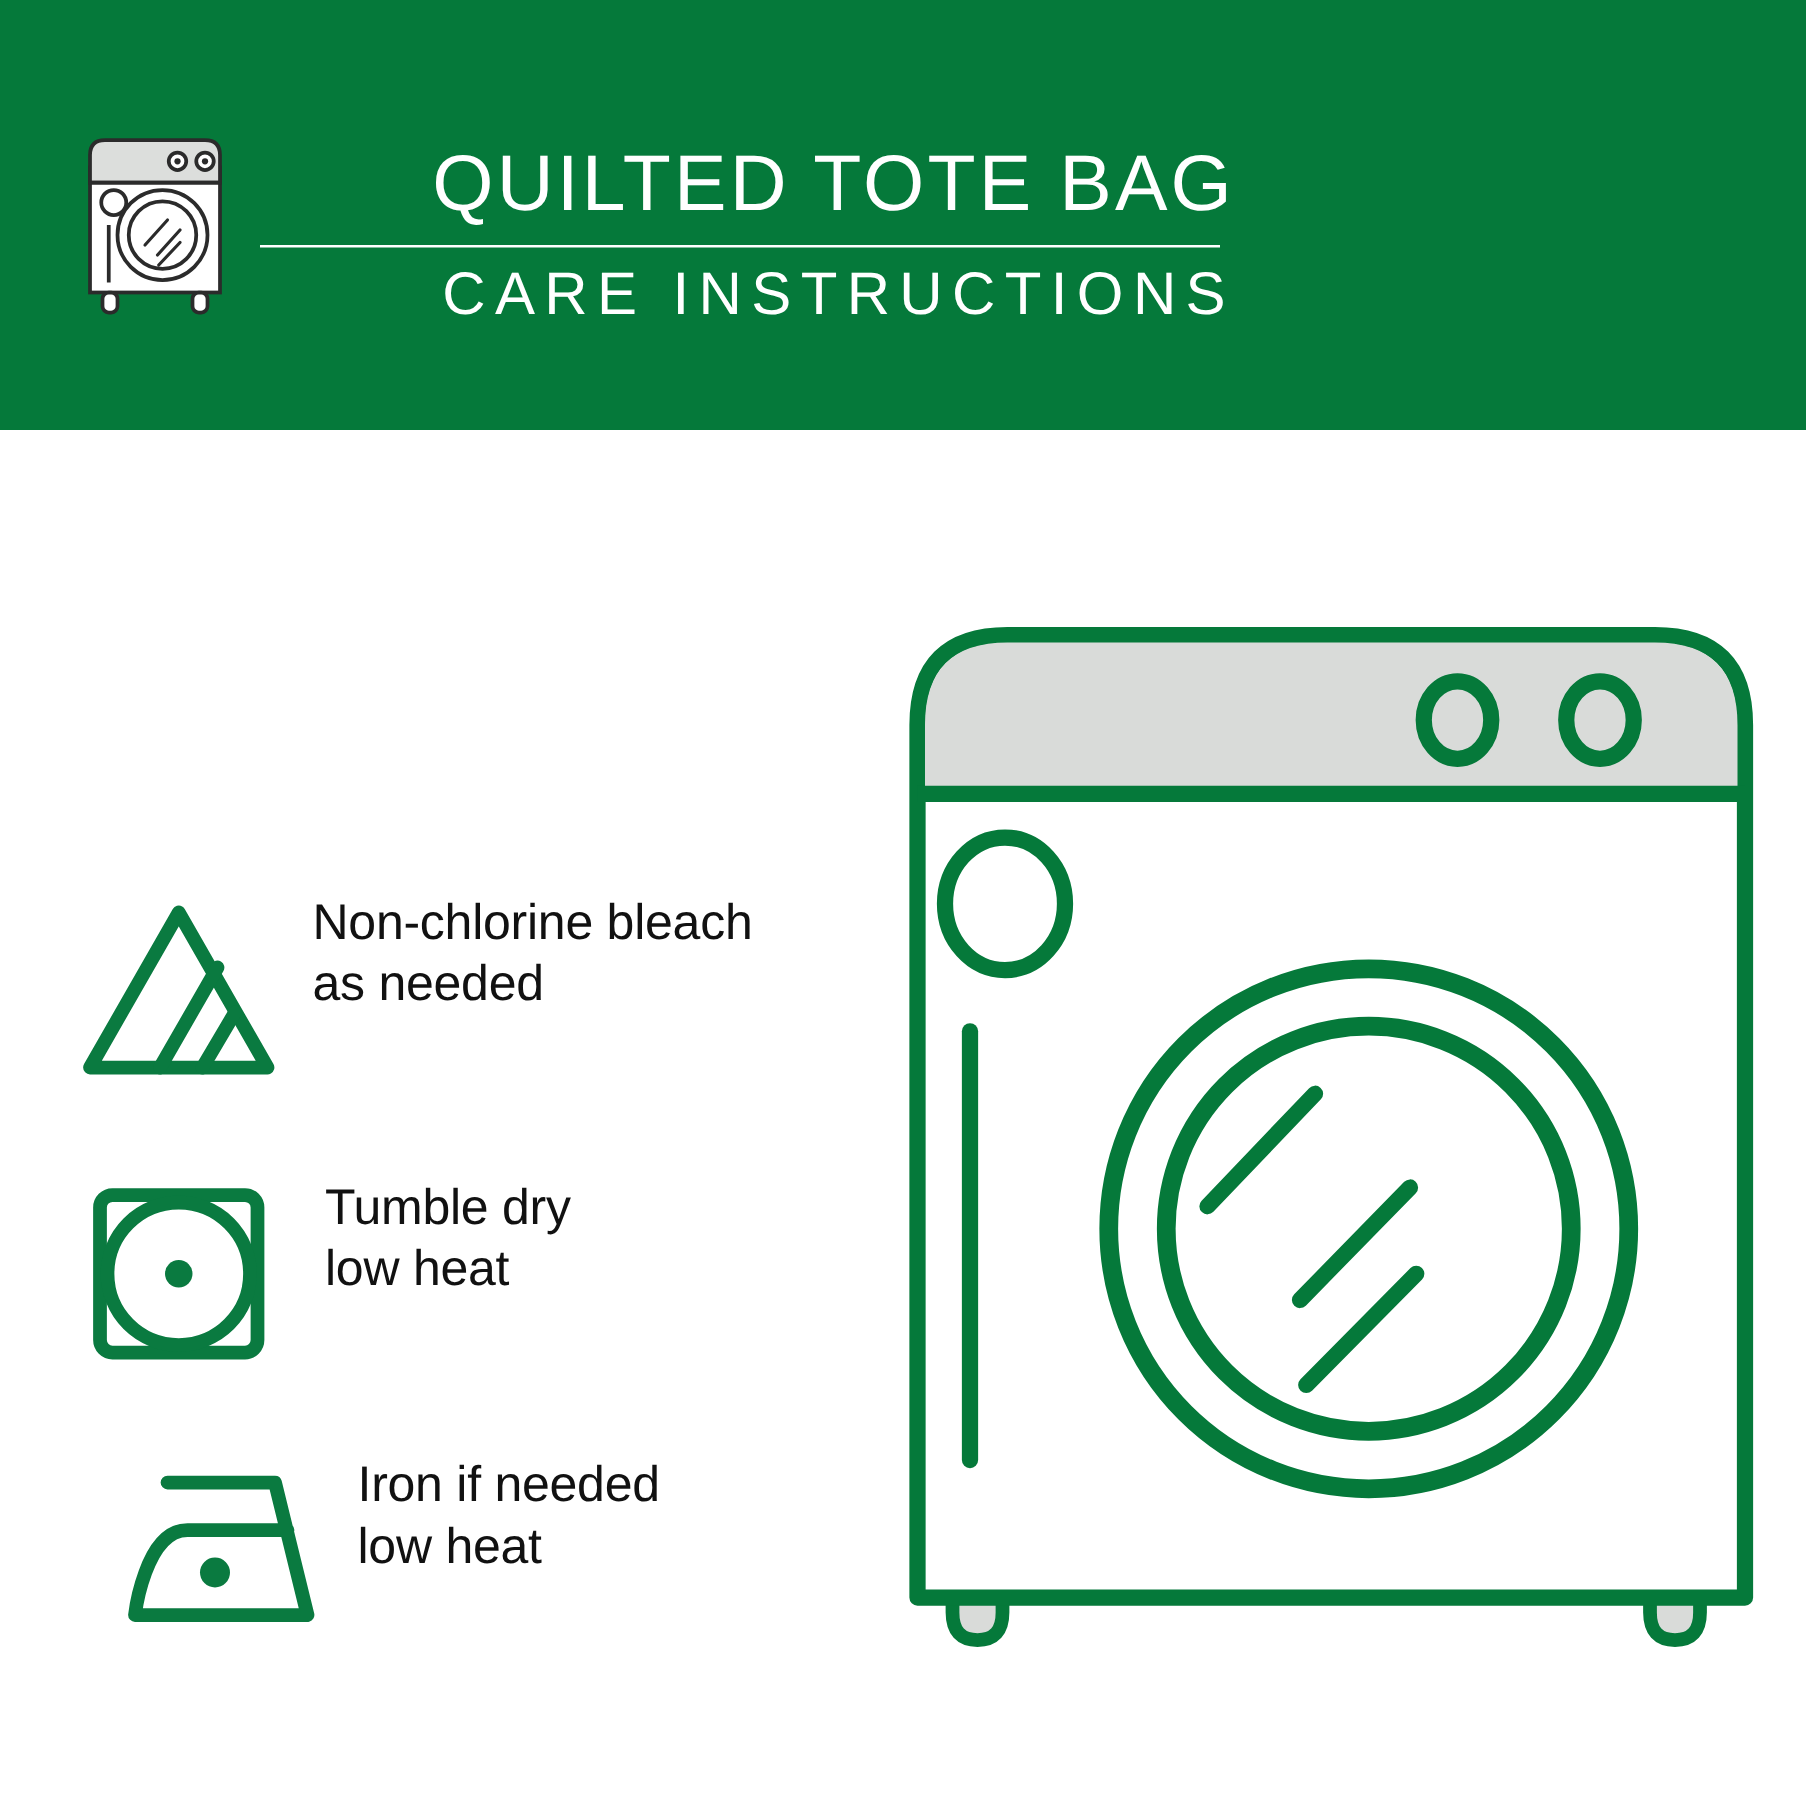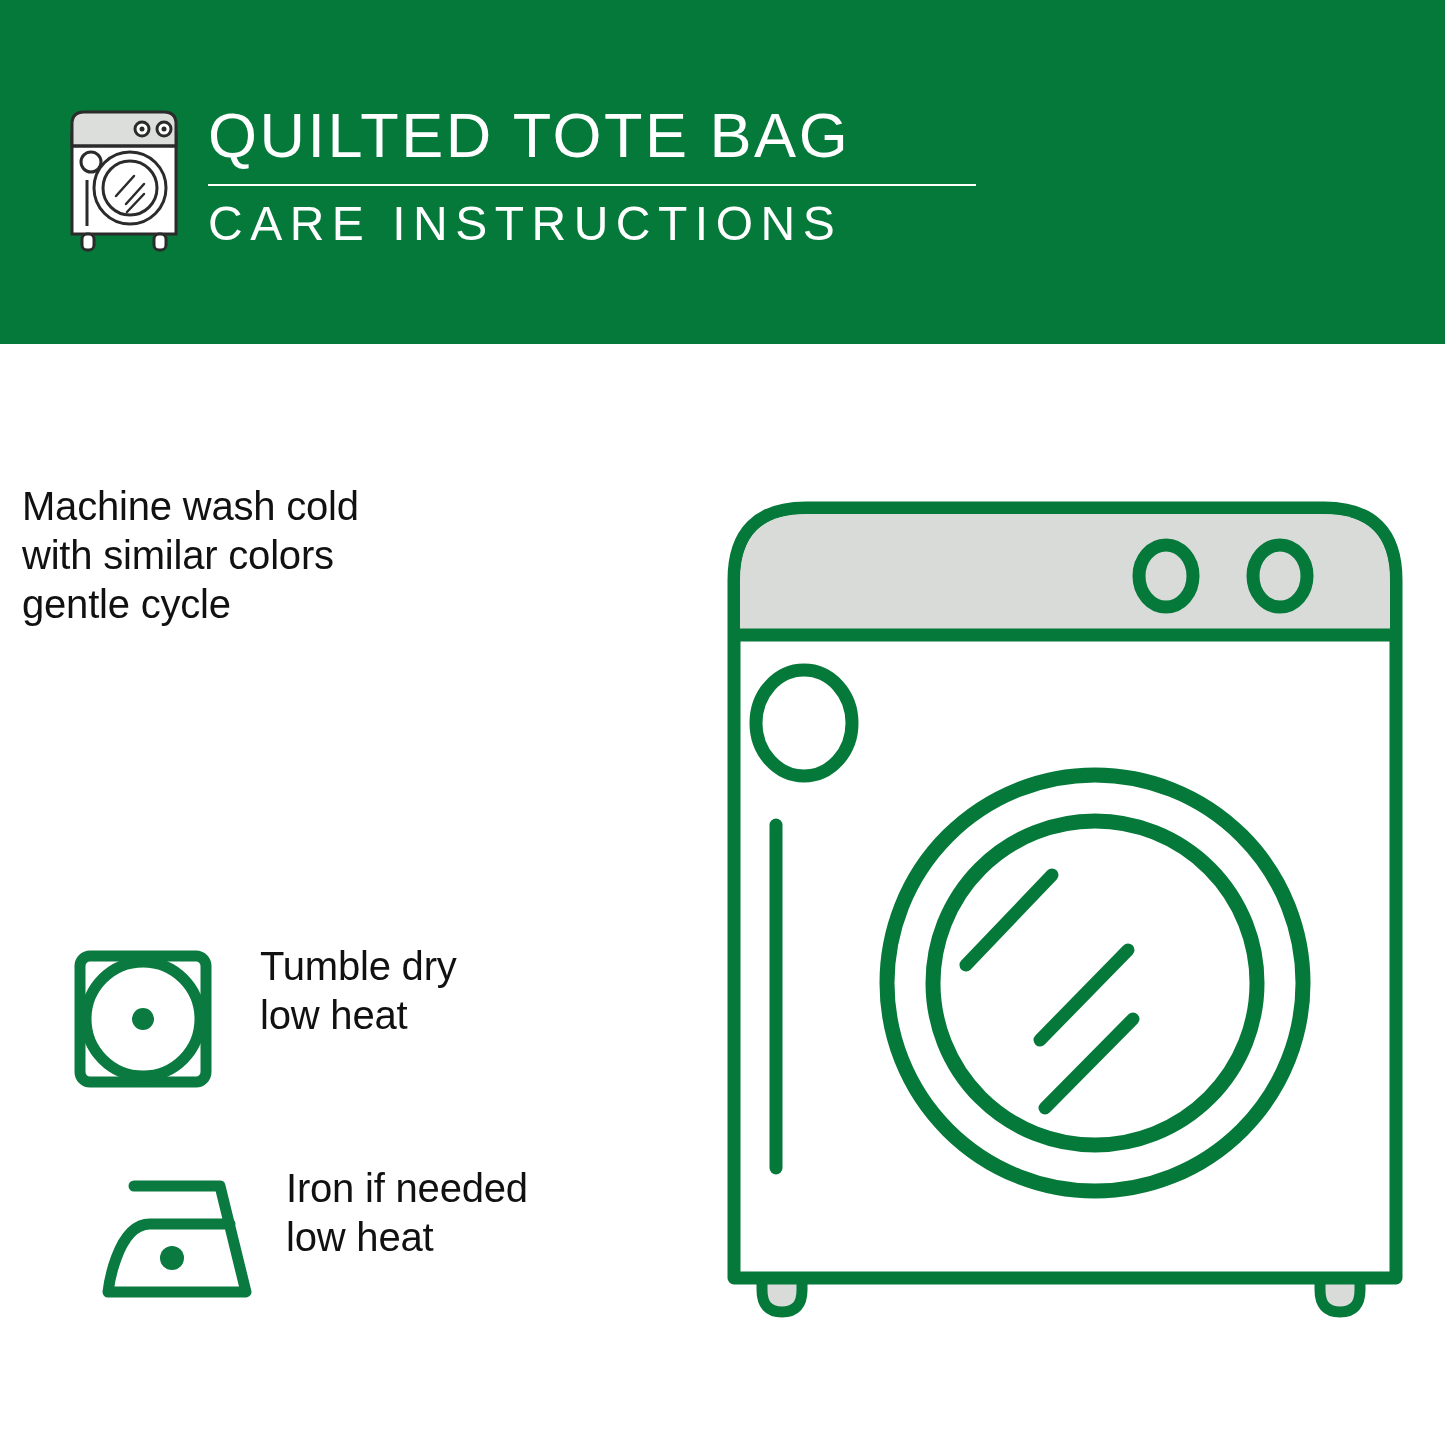--- a/index.html
+++ b/index.html
@@ -30,23 +30,24 @@
   #header-logo {
     position: absolute;
     left: 64px;
     top: 104px;
     width: 120px;
     height: 148px;
   }
   #header-text-block {
     position: absolute;
     left: 208px;
-    top: 104px;
+    top: 116px;
     width: 780px;
     height: 160px;
+    text-align: right;
   }
   #header-title {
     font-family: "Liberation Sans", sans-serif;
     font-size: 63px;
     font-weight: 300;
     letter-spacing: 2.5px;
     color: #ffffff;
     line-height: 1;
     white-space: nowrap;
     margin: 0;
@@ -162,25 +163,35 @@
     <div id="header-text-block">
       <div id="header-title">QUILTED TOTE BAG</div>
       <div id="header-divider"></div>
       <div id="header-subtitle">CARE INSTRUCTIONS</div>
     </div>
   </div>
 
   <div id="care-list">
 
     <div class="care-row" id="care-row-0">
-      <div class="care-label">Machine wash cold
-with similar colors
-gentle cycle</div>
-    </div>
-
+    </div>
+
+    <div class="care-row" id="care-row-1">
+      <div class="care-symbol">
+        <svg width="170" height="150" viewBox="0 0 170 150" xmlns="http://www.w3.org/2000/svg">
+          <g fill="none" stroke="#0a7a40" stroke-width="11" stroke-linecap="round" stroke-linejoin="round">
+            <path d="M85 14 L156 138 L14 138 Z"></path>
+            <line x1="70" y1="138" x2="116" y2="58"></line>
+            <line x1="104" y1="138" x2="130" y2="94"></line>
+          </g>
+        </svg>
+      </div>
+      <div class="care-label">Non-chlorine bleach
+as needed</div>
+    </div>
 
     <div class="care-row" id="care-row-2">
       <div class="care-symbol">
         <svg width="170" height="150" viewBox="0 0 170 150" xmlns="http://www.w3.org/2000/svg">
           <rect x="22" y="12" width="126" height="126" rx="10" ry="10" fill="none" stroke="#0a7a40" stroke-width="11"></rect>
           <circle cx="85" cy="75" r="57" fill="none" stroke="#0a7a40" stroke-width="11"></circle>
           <circle cx="85" cy="75" r="11" fill="#0a7a40"></circle>
         </svg>
       </div>
       <div class="care-label">Tumble dry

